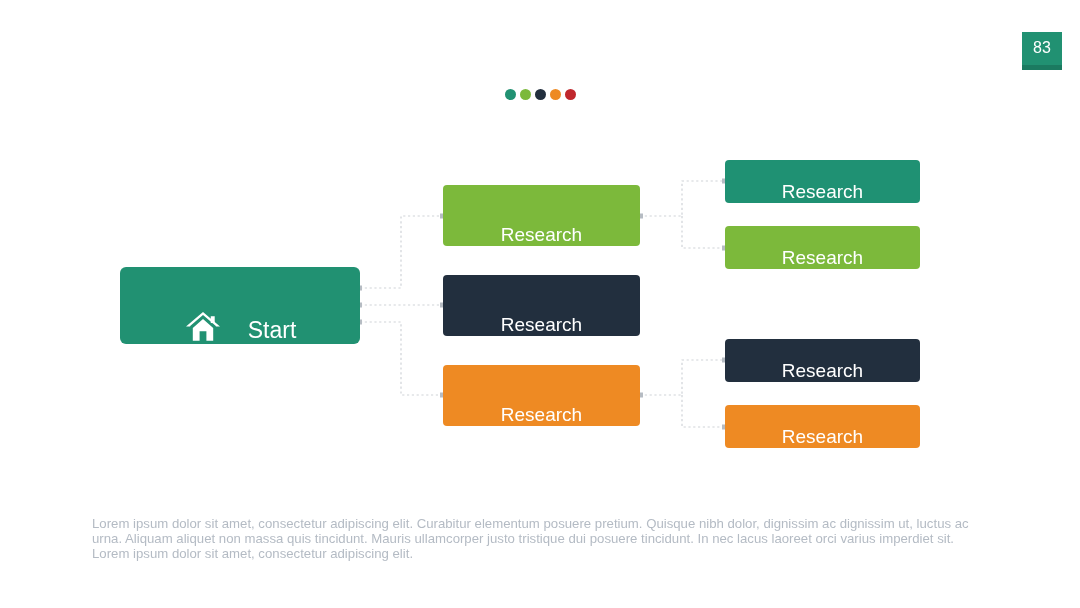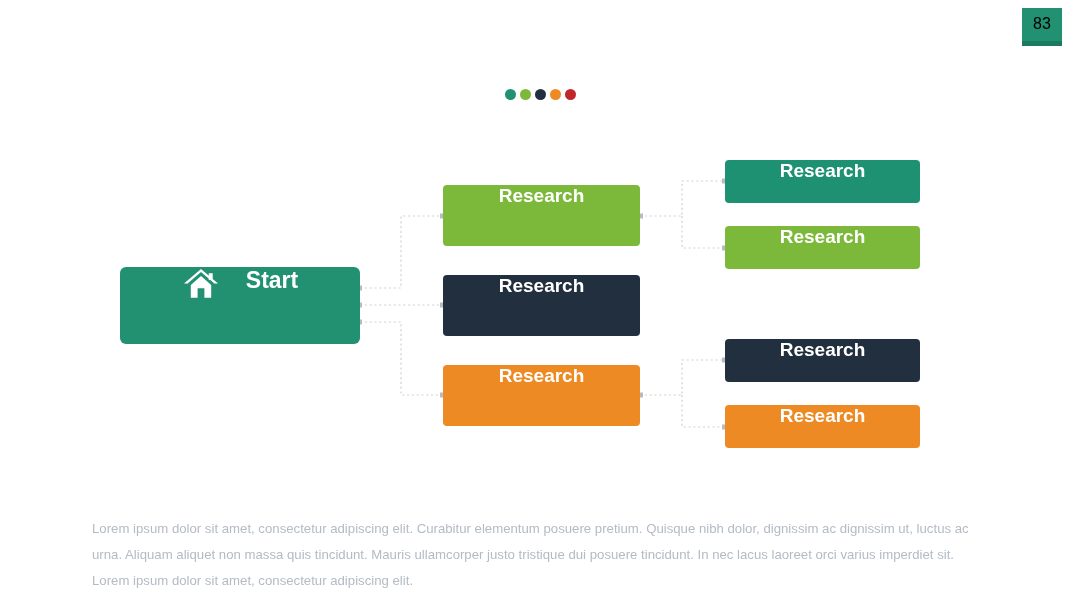--- a/index.html
+++ b/index.html
@@ -56,27 +56,27 @@
   .dot {
     width: 11px;
     height: 11px;
     border-radius: 50%;
   }
 
   
   .page-badge {
     position: absolute;
     left: 1022px;
-    top: 8px;
+    top: 32px;
     width: 40px;
     height: 38px;
     background: #219172;
     border-bottom: 5px solid #1b7a60;
     box-sizing: border-box;
-    color: #000000;
+    color: #ffffff;
     font-size: 16px;
     display: flex;
     align-items: center;
     justify-content: center;
     padding-bottom: 2px;
   }
 
   
   .diagram {
     position: absolute;
@@ -88,25 +88,24 @@
     position: absolute;
     left: 0; top: 0;
     width: 1080px;
     height: 608px;
   }
 
   .node {
     position: absolute;
     box-sizing: border-box;
     display: flex;
-    align-items: flex-start;
+    align-items: flex-end;
     justify-content: center;
     color: #ffffff;
     border-radius: 4px;
-    font-weight: bold;
   }
 
   .node-start {
     left: 120px;
     top: 267px;
     width: 240px;
     height: 77px;
     border-radius: 6px;
     gap: 26px;
     font-size: 23px;
@@ -139,21 +138,21 @@
   .node-right-3 { top: 339px; }
   .node-right-4 { top: 405px; }
 
   
   .body-text {
     position: absolute;
     left: 92px;
     top: 503px;
     width: 900px;
     font-size: 13.2px;
-    line-height: 26px;
+    line-height: 15px;
     color: #b4bbc4;
     text-align: left;
   }
 </style>
 </head>
 <body>
 
 <div class="slide">
 
 

